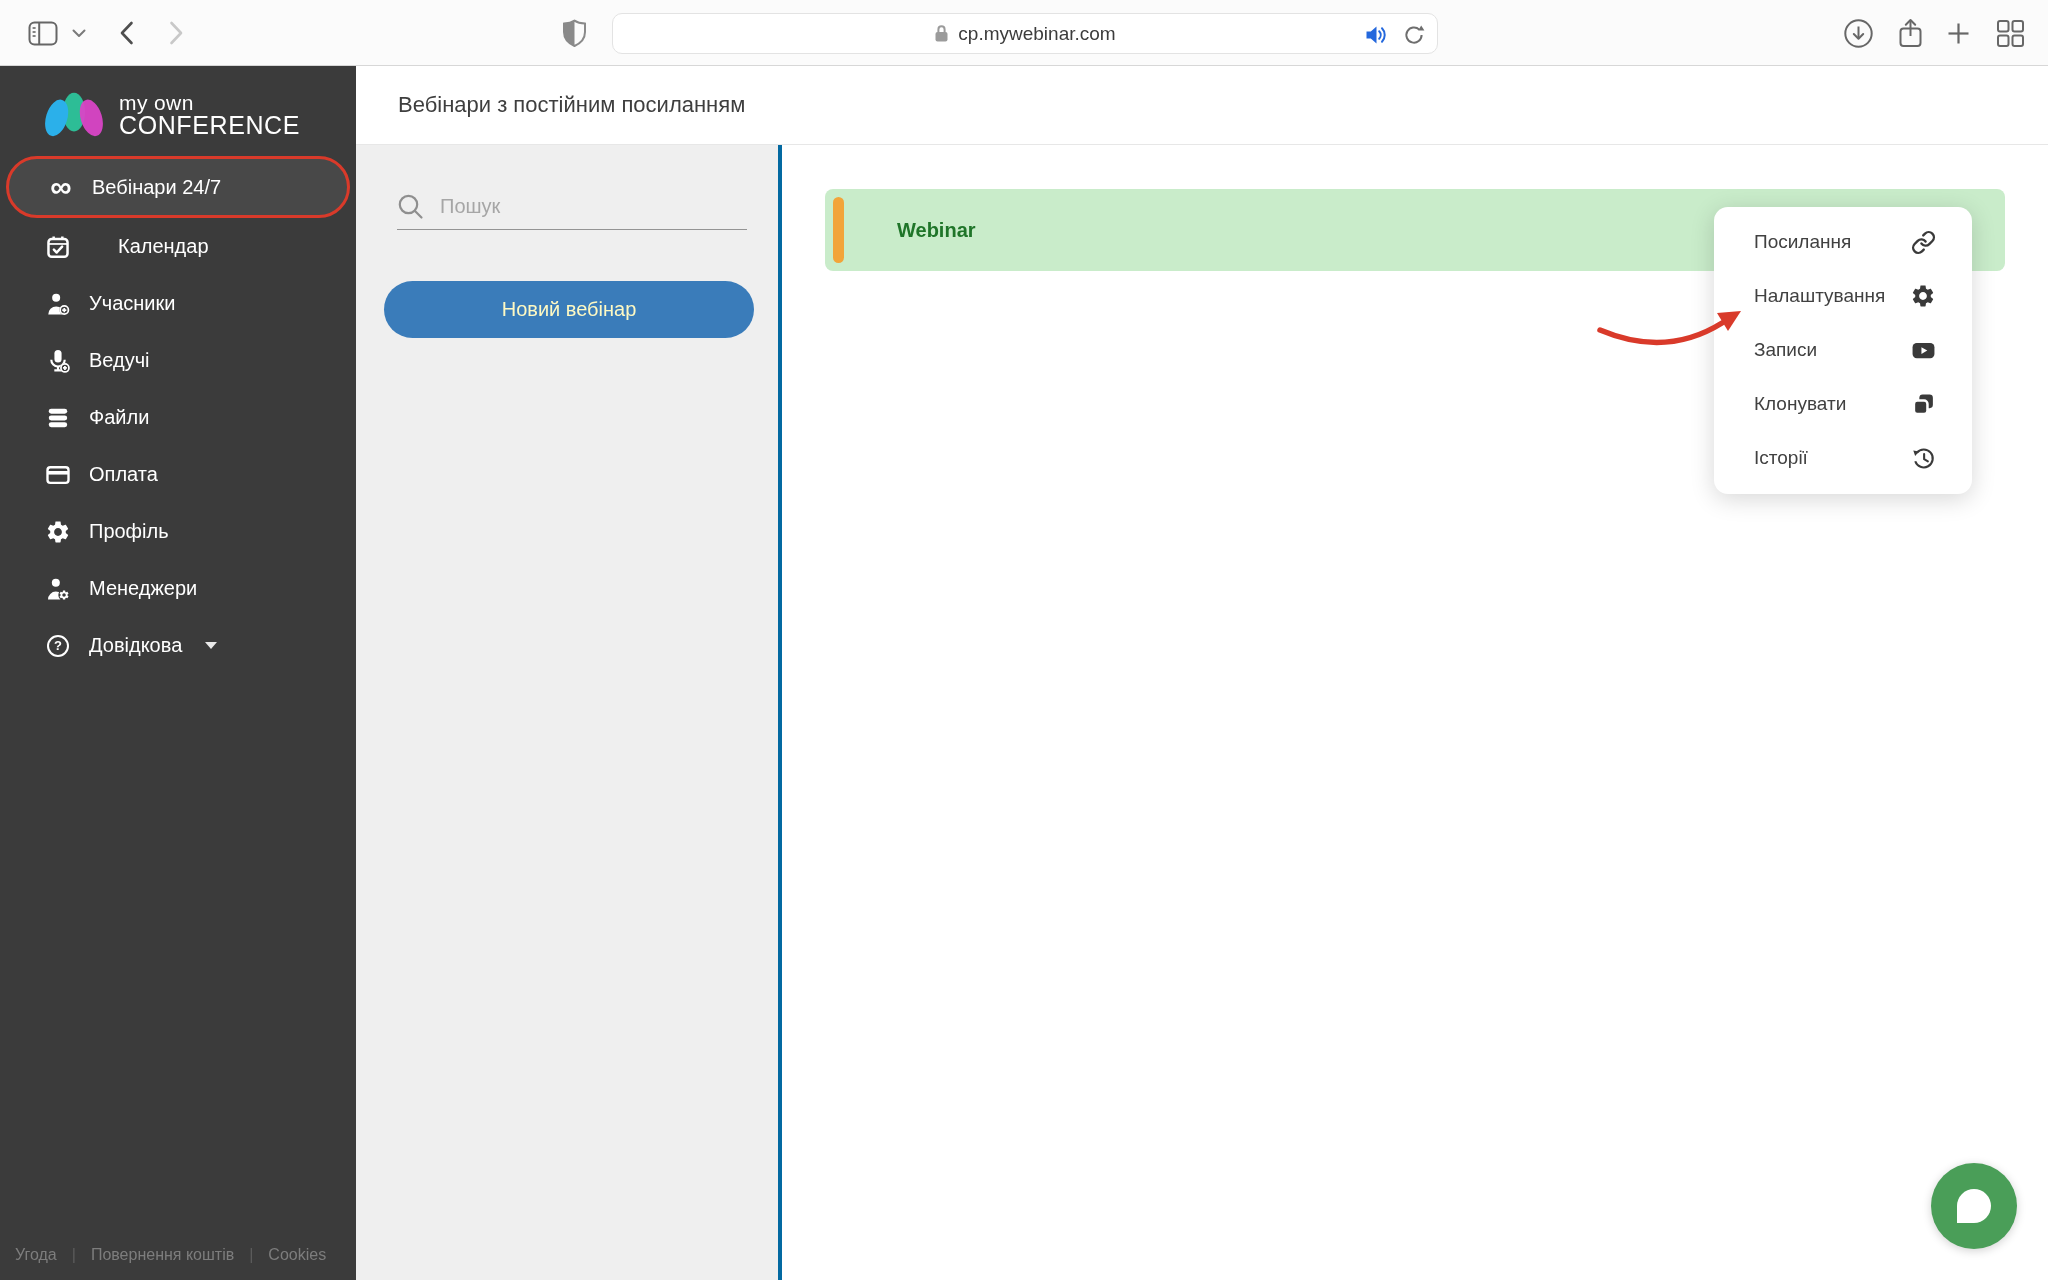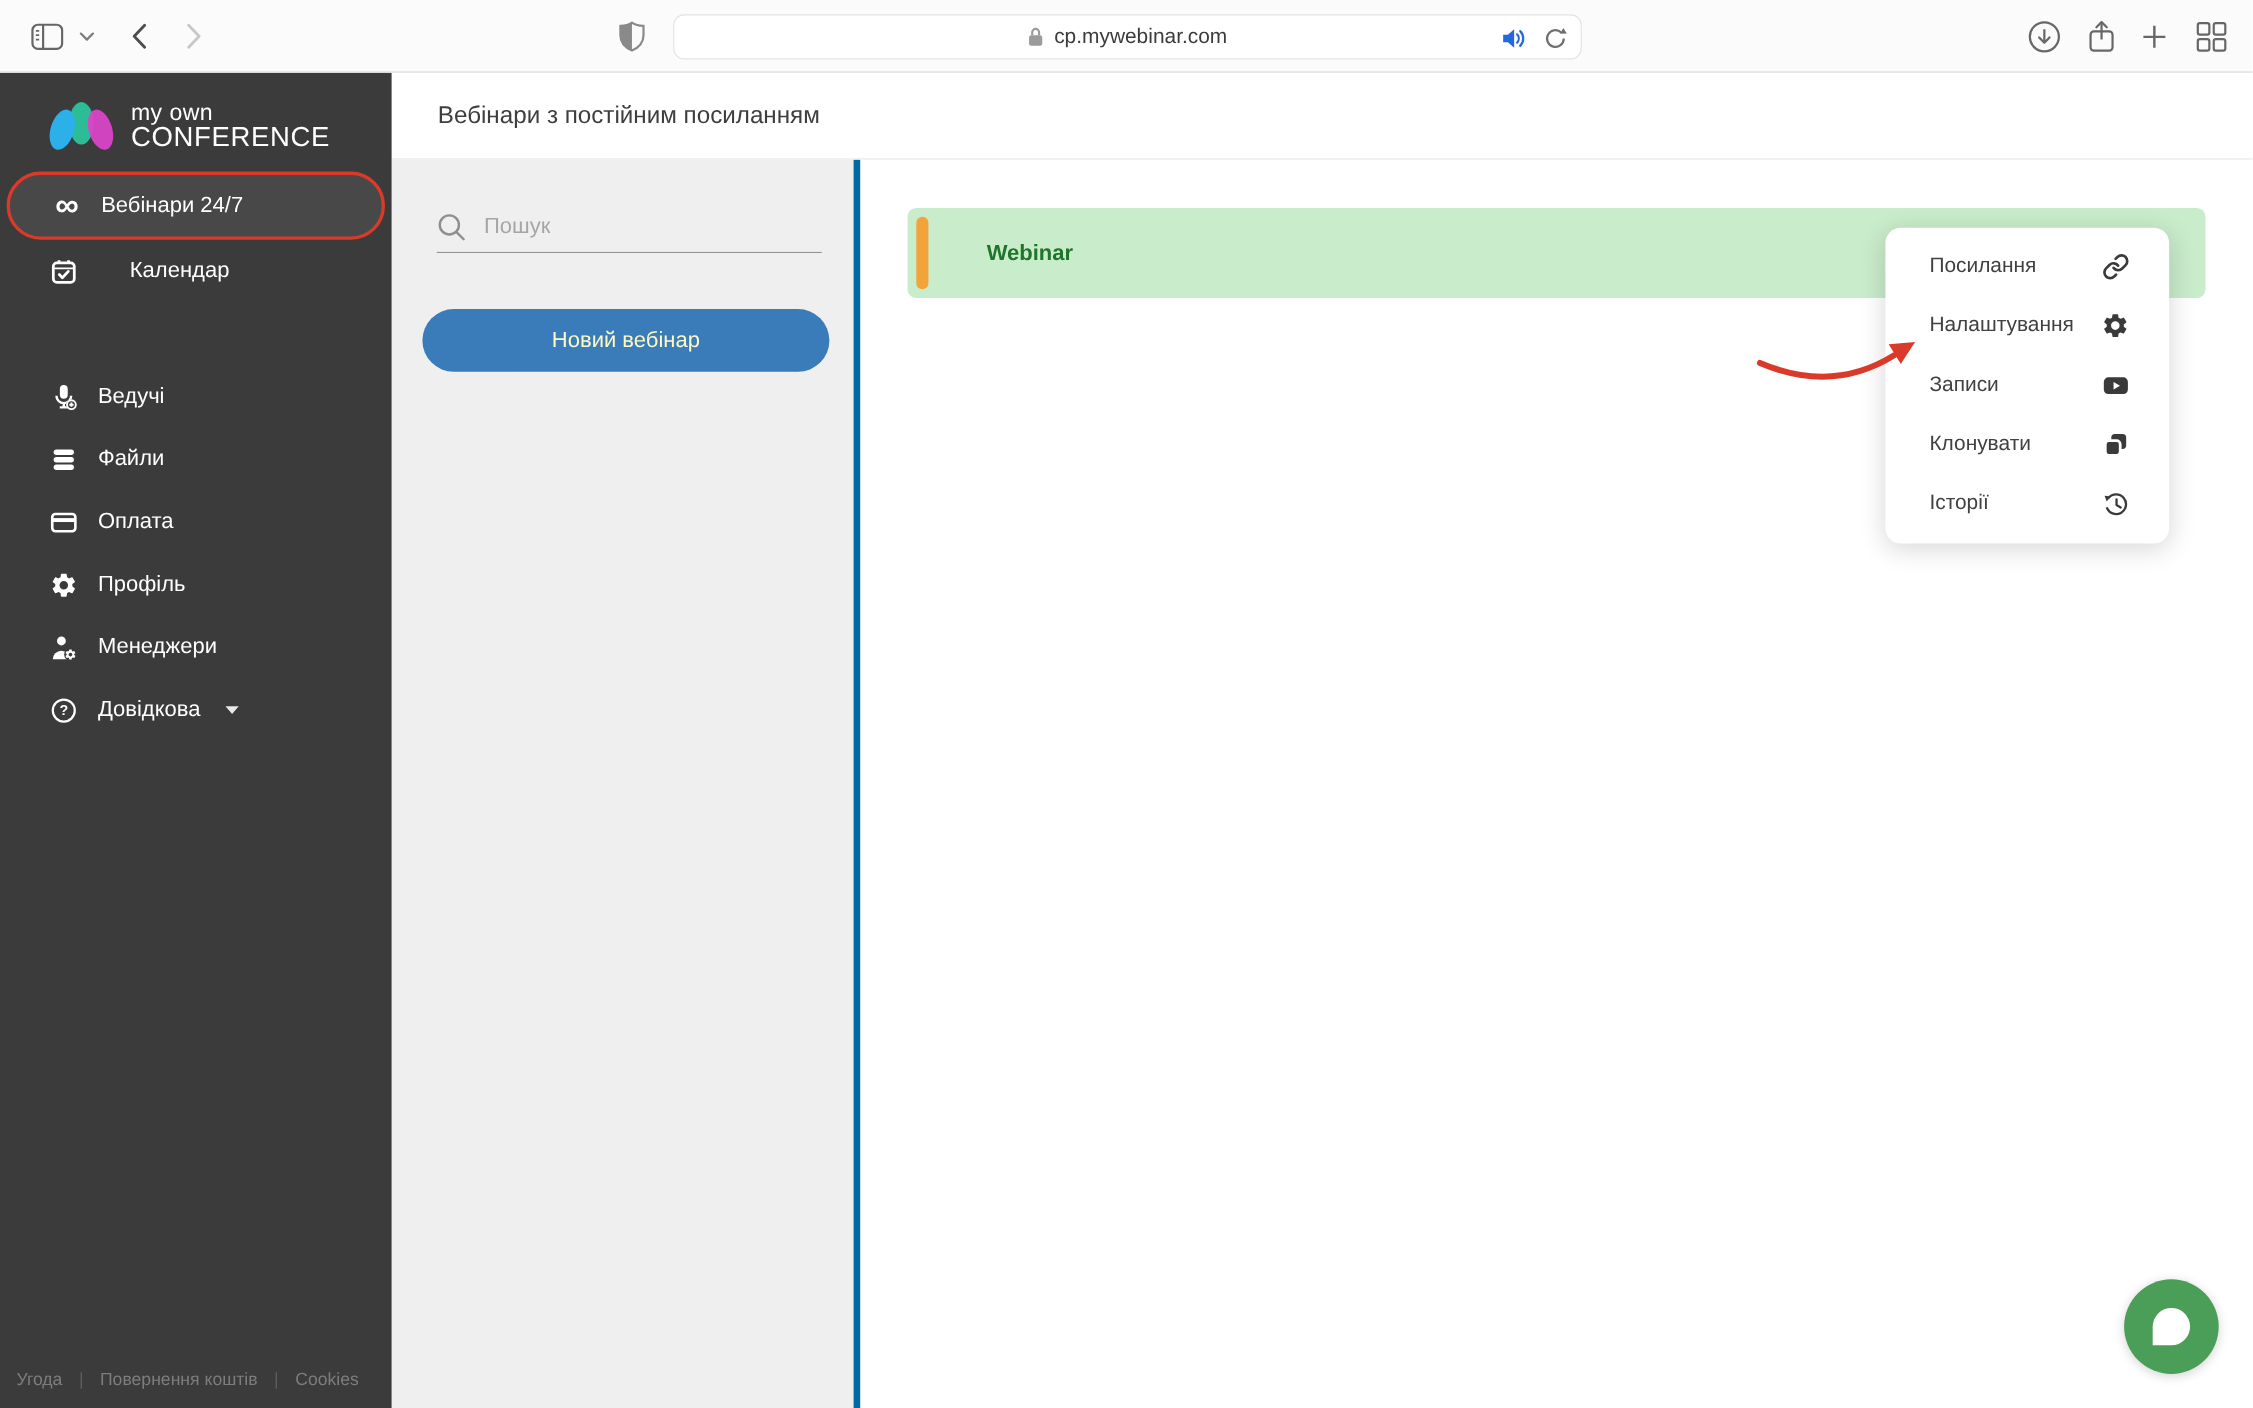--- a/index.html
+++ b/index.html
@@ -28,21 +28,21 @@
   .tri-down { width:0; height:0; border-left:6px solid transparent; border-right:6px solid transparent; border-top:7px solid #e9e9e9; margin-left:6px; }
   .side-footer { position:absolute; left:15px; bottom:16px; display:flex; align-items:center; gap:15px; font-size:16px; color:#7d7d7d; }
   .side-footer .sep { color:#5c5c5c; }
   .side-footer a { color:#7d7d7d; text-decoration:none; cursor:pointer; }
 
   
   .page-header { position:absolute; left:356px; top:66px; width:1692px; height:79px; background:#ffffff; border-bottom:1px solid #e7e7e7; display:flex; align-items:center; padding-left:42px; z-index:4; }
   .page-title { font-size:22px; color:#3e3e3e; }
 
   
-  .left-panel { position:absolute; left:356px; top:145px; width:426px; height:1135px; background:#efefef; border-right:6px solid #0369a1; z-index:3; }
+  .left-panel { position:absolute; left:356px; top:145px; width:426px; height:1135px; background:#efefef; border-right:4px solid #0369a1; z-index:3; }
   .search-wrap { position:absolute; left:41px; top:38px; width:350px; height:47px; display:flex; align-items:center; gap:16px; border-bottom:1px solid #949494; }
   .search-input { flex:1; border:none; background:transparent; outline:none; font-size:20px; color:#444; font-family:"Liberation Sans", sans-serif; }
   .search-input::placeholder { color:#a6a6a6; }
   .new-webinar { position:absolute; left:28px; top:136px; width:370px; height:57px; border:none; border-radius:29px; background:#3a7cba; color:#fef9c3; font-size:20px; cursor:pointer; font-family:"Liberation Sans", sans-serif; }
 
   
   .main-area { position:absolute; left:783px; top:145px; width:1265px; height:1135px; background:#ffffff; }
   .webinar-row { position:absolute; left:825px; top:189px; width:1180px; height:82px; background:#c9ecca; border-radius:8px; cursor:pointer; z-index:5; }
   .webinar-accent { position:absolute; left:8px; top:8px; width:11px; height:66px; border-radius:6px; background:#f2a43a; }
   .webinar-title { position:absolute; left:48px; top:0; height:82px; display:flex; align-items:center; font-size:20px; font-weight:bold; color:#1f7529;margin-left:24px; }
@@ -170,20 +170,32 @@
         <svg width="26" height="26" viewBox="0 0 24 24">
             <rect x="3.2" y="4.6" width="17.6" height="16.4" rx="3" fill="none" stroke="#fff" stroke-width="2.3"></rect>
             <line x1="3.2" y1="9.2" x2="20.8" y2="9.2" stroke="#fff" stroke-width="1.6"></line>
             <path d="M8 2.4v3 M16 2.4v3" stroke="#fff" stroke-width="2.3"></path>
             <path d="M8.2 14.4 l2.6 2.7 5-5.4" fill="none" stroke="#fff" stroke-width="2.3" stroke-linecap="round" stroke-linejoin="round"></path>
           </svg>
       </span>
       <span>Календар</span>
     </button>
 
+    <button class="nav-item" style="top:209px;">
+      <span class="nico">
+        <svg width="26" height="26" viewBox="0 0 24 24">
+            <circle cx="10.3" cy="6.2" r="3.7" fill="#fff"></circle>
+            <path d="M3 21.6 a7.3 7.3 0 0 1 14.6 0 z" fill="#fff"></path>
+            <circle cx="17.8" cy="17.6" r="4.5" fill="#3b3b3b"></circle>
+            <circle cx="17.8" cy="17.6" r="3.8" fill="none" stroke="#fff" stroke-width="1.6"></circle>
+            <path d="M17.8 15.7v3.8 M15.9 17.6h3.8" stroke="#fff" stroke-width="1.6"></path>
+          </svg>
+      </span>
+      <span>Учасники</span>
+    </button>
 
     <button class="nav-item" style="top:266px;">
       <span class="nico">
         <svg width="26" height="26" viewBox="0 0 24 24">
             <rect x="8.7" y="1.8" width="6.6" height="11.6" rx="3.3" fill="#fff"></rect>
             <path d="M5.8 10.9 a6.2 6.2 0 0 0 12.4 0" fill="none" stroke="#fff" stroke-width="2"></path>
             <path d="M12 17.1v3 M8.6 20.6h6.8" stroke="#fff" stroke-width="2"></path>
             <circle cx="18.4" cy="18.4" r="4.4" fill="#3b3b3b"></circle>
             <circle cx="18.4" cy="18.4" r="3.7" fill="none" stroke="#fff" stroke-width="1.6"></circle>
             <path d="M18.4 16.6v3.6 M16.6 18.4h3.6" stroke="#fff" stroke-width="1.6"></path>

